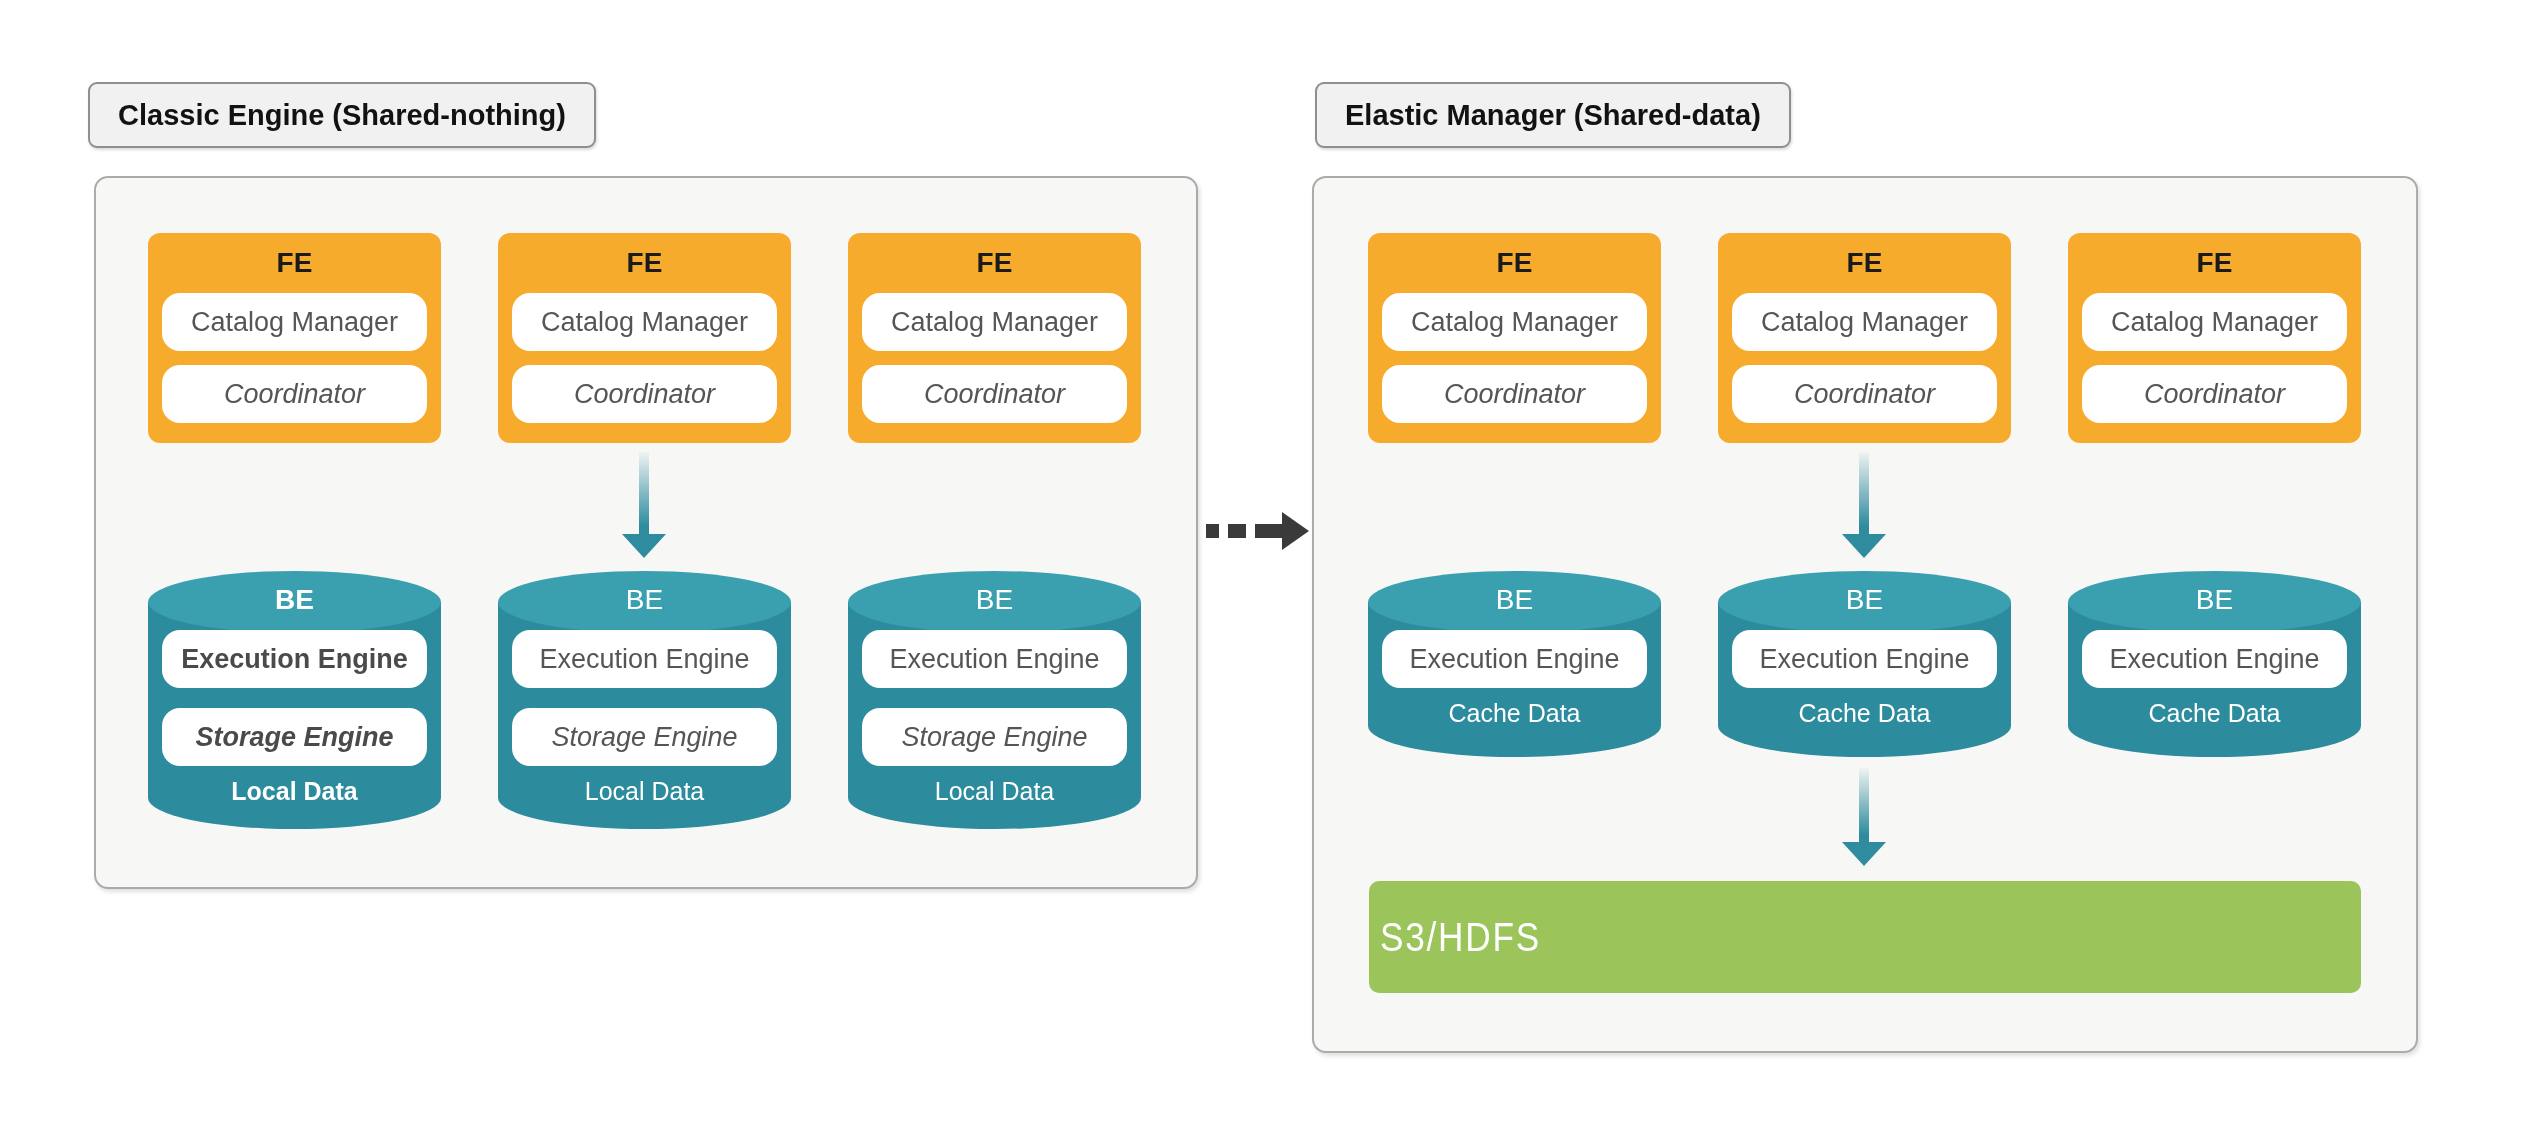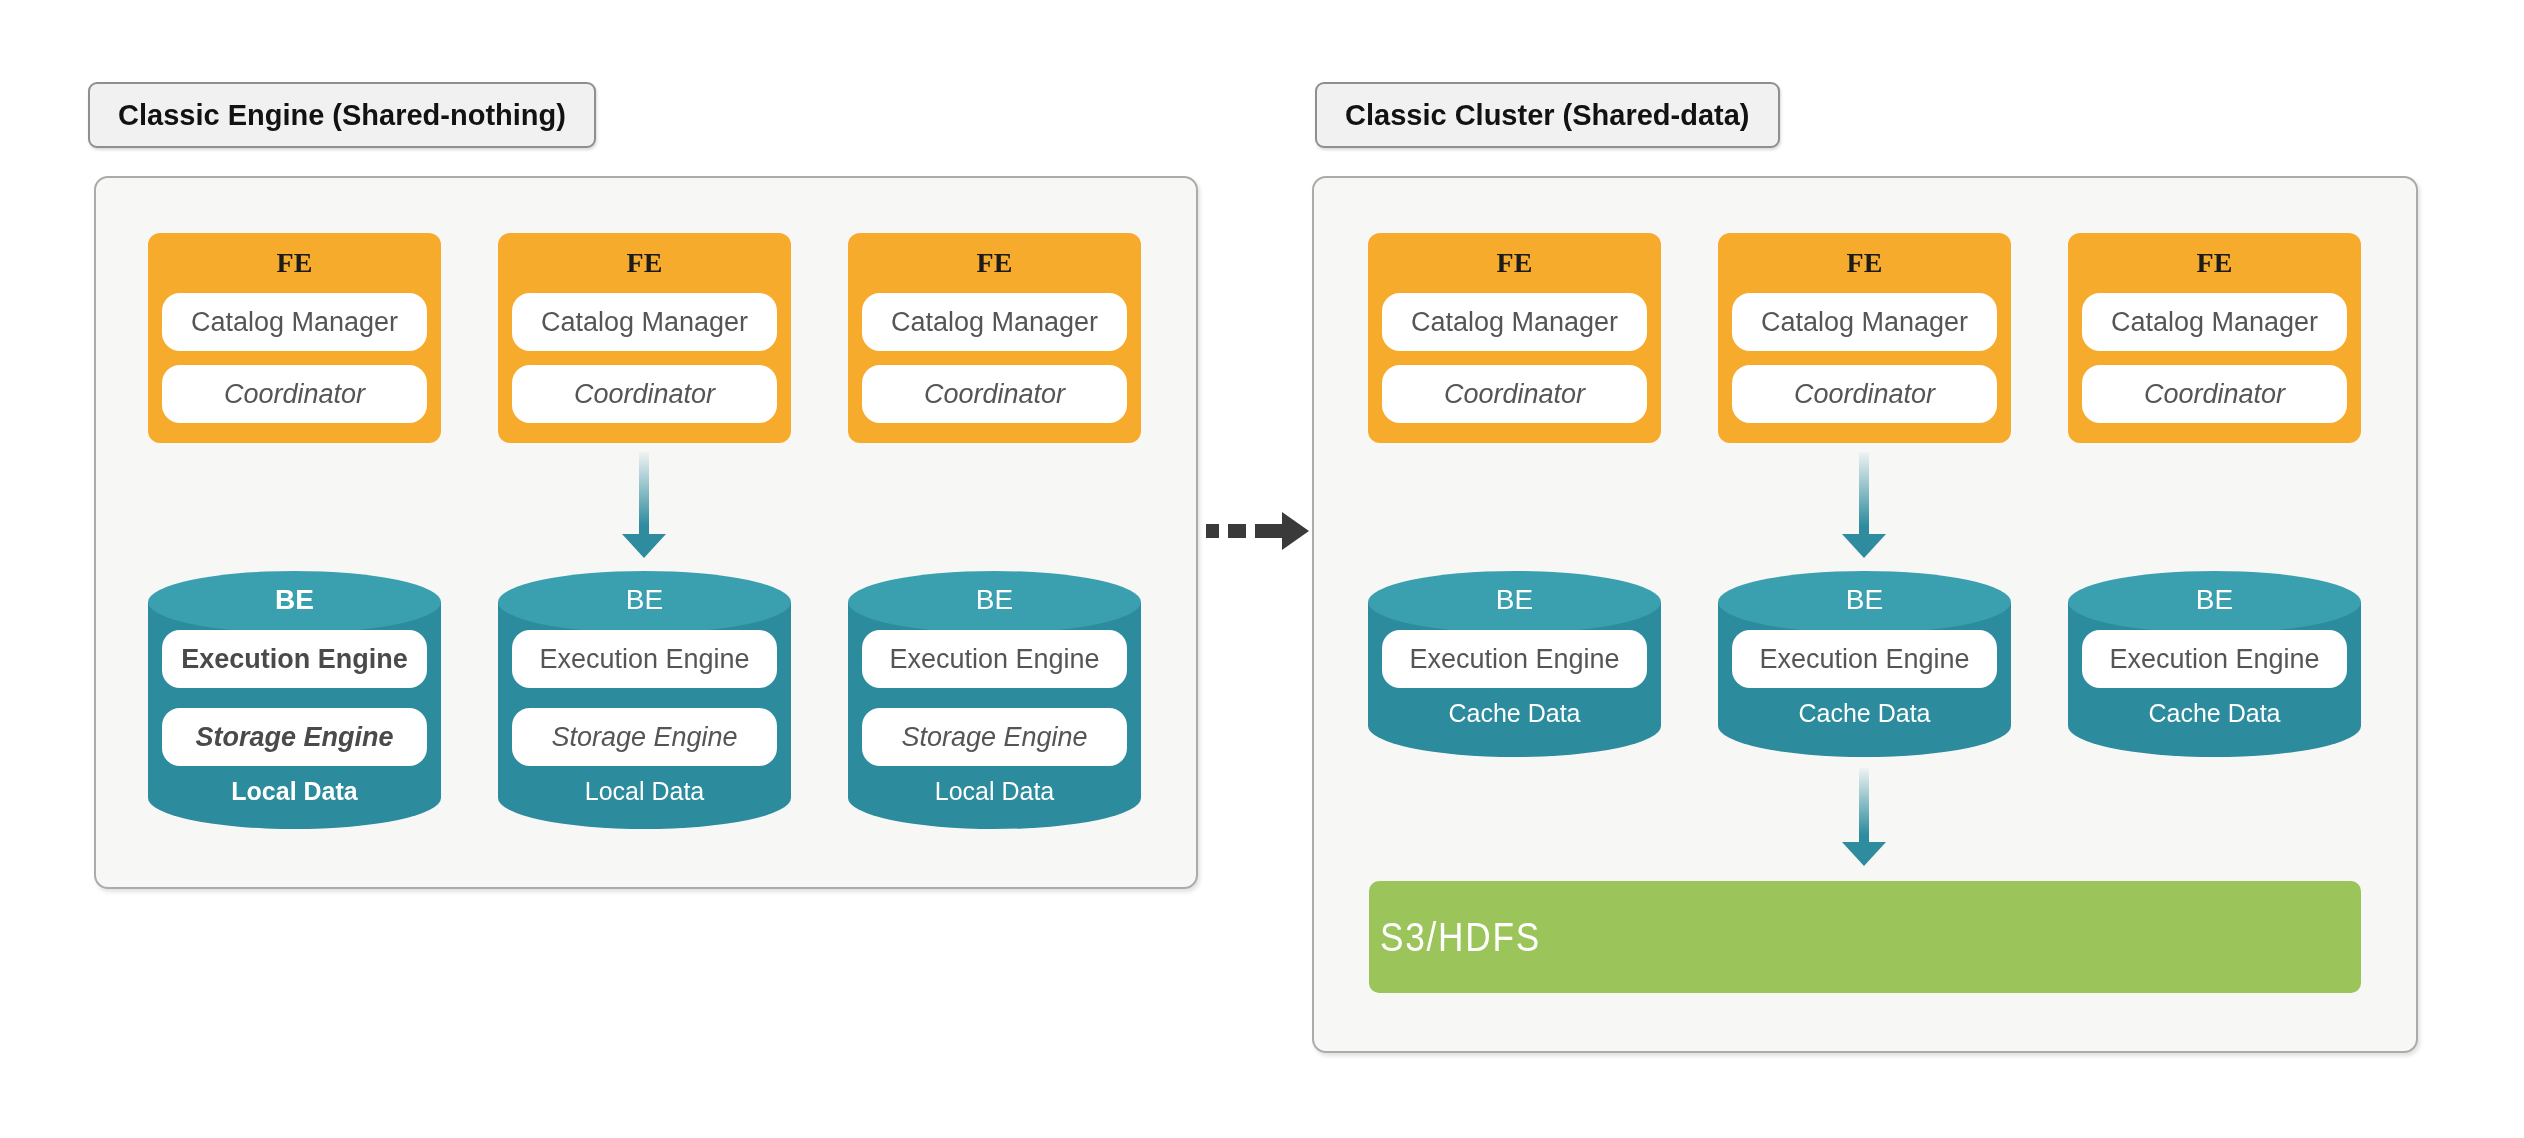--- a/index.html
+++ b/index.html
@@ -28,21 +28,21 @@
   .fe-row-classic{left:148px;top:233px;}
   .be-row-classic{left:148px;top:571px;}
   .fe-row-elastic{left:1368px;top:233px;}
   .be-row-elastic{left:1368px;top:571px;}
   
   .fe-node{
     width:293px;height:210px;background:#f7ab2d;border-radius:12px;
     padding:12px 14px 0;box-sizing:border-box;
     display:flex;flex-direction:column;align-items:center;
   }
-  .node-title{font-size:28px;font-weight:700;color:#1b1b1b;height:36px;line-height:36px;margin-bottom:12px;font-family:Liberation Serif, serif;}
+  .node-title{font-size:28px;font-weight:700;color:#1b1b1b;height:36px;line-height:36px;margin-bottom:12px;}
   .white-box{
     width:100%;height:58px;background:#ffffff;border-radius:18px;flex:0 0 auto;
     display:flex;align-items:center;justify-content:center;
     font-size:27px;color:#555555;box-sizing:border-box;white-space:nowrap;
   }
   .fe-node .white-box + .white-box{margin-top:14px;font-style:italic;}
   
   .be-node{position:relative;width:293px;flex:0 0 auto;}
   .be-classic{height:258px;}
   .be-elastic{height:186px;}
@@ -80,21 +80,21 @@
     display:flex;align-items:center;
   }
   .storage-label{color:#ffffff;font-size:40px;font-weight:400;letter-spacing:2px;transform:scaleX(.88);}
 </style>
 </head>
 <body>
 
 <div class="canvas">
 
   <div class="chip chip-classic">Classic Engine (Shared-nothing)</div>
-  <div class="chip chip-elastic">Classic Cluster (Shared-data)</div>
+  <div class="chip chip-elastic">Elastic Manager (Shared-data)</div>
 
   <div class="panel panel-classic"></div>
 
   <div class="panel panel-elastic"></div>
 
   <div class="row fe-row-classic">
     <div class="fe-node">
       <div class="node-title">FE</div>
       <div class="white-box">Catalog Manager</div>
       <div class="white-box">Coordinator</div>

